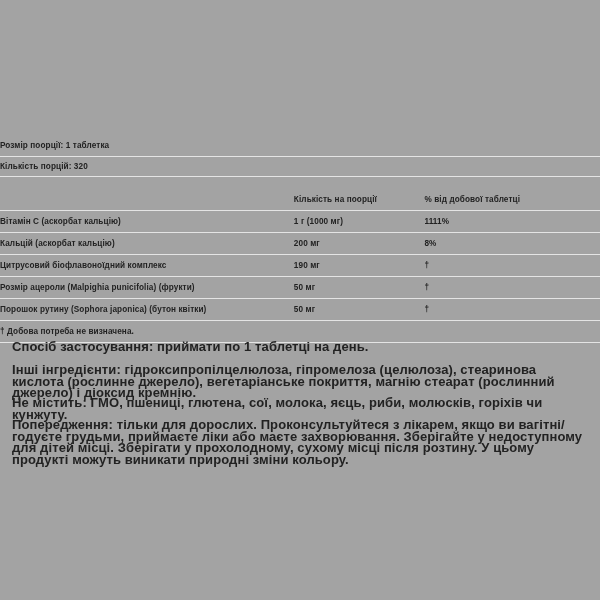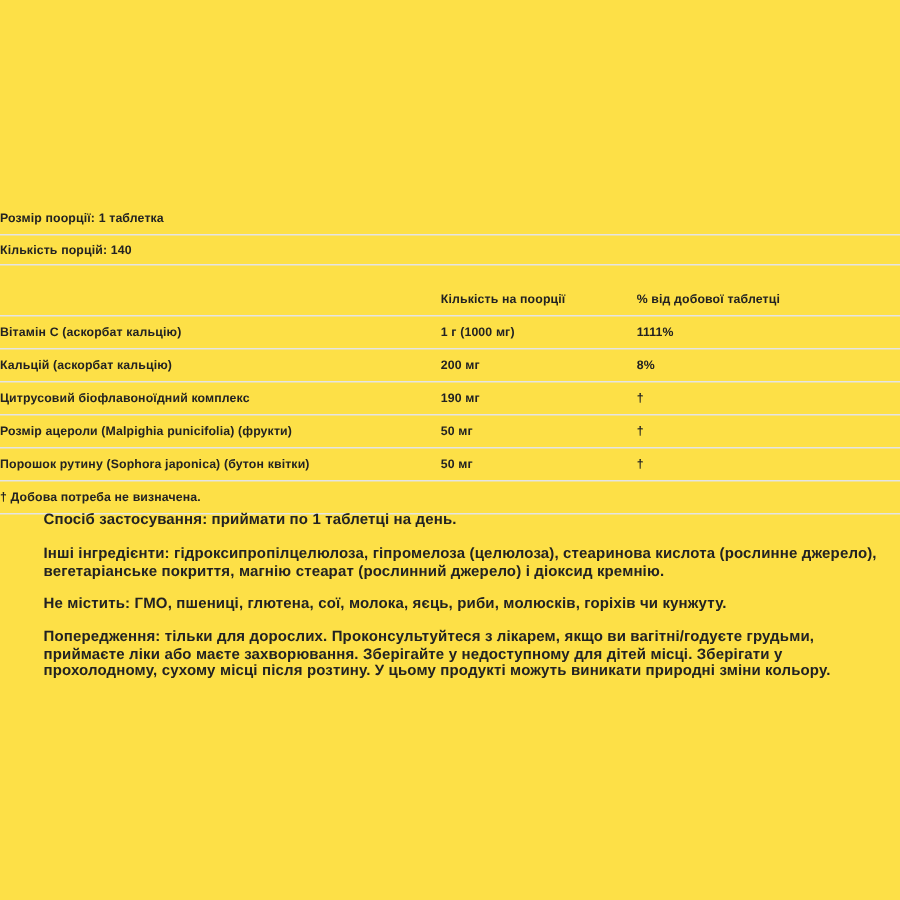--- a/index.html
+++ b/index.html
@@ -14,21 +14,21 @@
     color: #1a1a1a;
     -webkit-font-smoothing: antialiased;
   }
 
   .page {
     position: relative;
     width: 600px;
     height: 600px;
     box-sizing: border-box;
     padding: 0 4px;
-    background: #fde047;
+    background: #a3a3a3;
     overflow: hidden;
   }
 
   
   .facts-panel {
     position: absolute;
     left: 0;
     right: 0;
     top: 136px;
   }
@@ -96,26 +96,25 @@
 
   .w-name  { width: 288px; }
   .w-amount{ width: 128px; }
   .w-dv    { width: 172px; }
 
   
   .prose {
     position: absolute;
     left: 12px;
     right: 12px;
-    font-size: 10px;
+    font-size: 13px;
     line-height: 11.5px;
     font-weight: bold;
     color: #222222;
     letter-spacing: 0.1px;
-    margin-left: 17px;
   }
   .p-directions { top: 341px; }
   .p-other      { top: 364px; }
   .p-free       { top: 397px; }
   .p-warning    { top: 419px; }
 
   .prose p {
     margin: 0;
   }
 </style>
@@ -129,21 +128,21 @@
       <colgroup>
         <col class="w-name">
         <col class="w-amount">
         <col class="w-dv">
       </colgroup>
       <tbody>
         <tr class="row">
           <td class="cell serving-cell" colspan="3">Розмір поорції: 1 таблетка</td>
         </tr>
         <tr class="row">
-          <td class="cell serving-cell" colspan="3">Кількість порцій: 140</td>
+          <td class="cell serving-cell" colspan="3">Кількість порцій: 320</td>
         </tr>
 
         <tr class="spacer-row">
           <td colspan="3"></td>
         </tr>
 
         <tr class="row">
           <td class="cell head-cell"></td>
           <td class="cell head-cell col-amount">Кількість на поорції</td>
           <td class="cell head-cell col-dv">% від добової таблетці</td>

